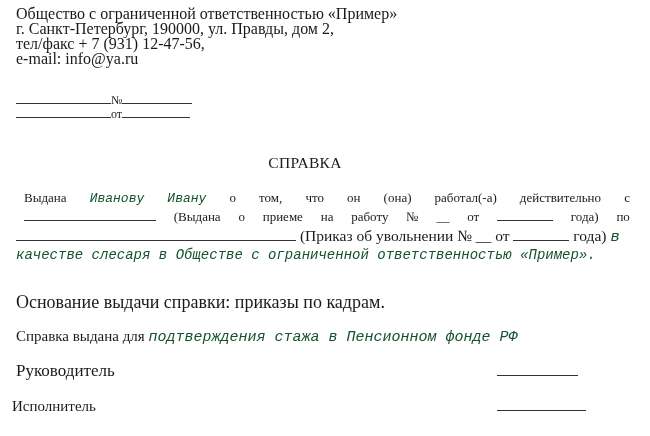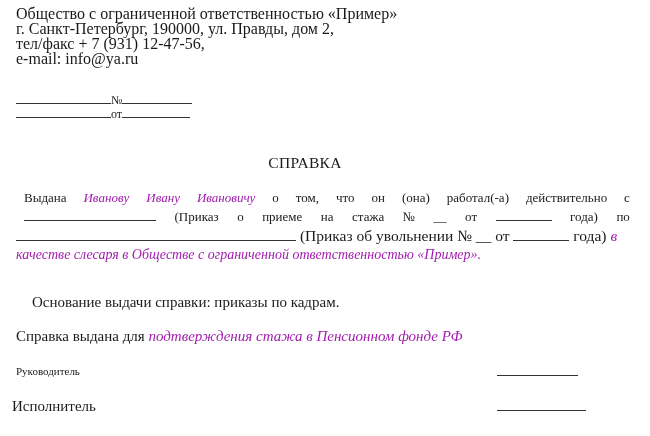--- a/index.html
+++ b/index.html
@@ -39,21 +39,22 @@
       text-align: center;
       top: 154px;
       letter-spacing: 0.3px;
     }
     .body-text {
       font-size: 15.5px;
       line-height: 20px;
     }
     .italic-blue {
       font-style: italic;
-      color: #a21caf;
+      color: #14532d;
+      font-family: Liberation Mono, monospace;
     }
     .justify-row {
       position: absolute;
       left: 24px;
       width: 606px;
       display: flex;
       justify-content: space-between;
       align-items: baseline;
       font-size: 13px;
       line-height: 20px;
@@ -84,60 +85,59 @@
 <div class="abs reg-line" style="top:107px;">
   <span class="uline" style="width:95px;"></span><span>от</span><span class="uline" style="width:68px;"></span>
 </div>
 
 <div class="abs title">СПРАВКА</div>
 
 <div class="justify-row" style="top:188px;">
   <span>Выдана</span>
   <span class="italic-blue">Иванову</span>
   <span class="italic-blue">Ивану</span>
-  <span class="italic-blue">Ивановичу</span>
   <span>о</span>
   <span>том,</span>
   <span>что</span>
   <span>он</span>
   <span>(она)</span>
   <span>работал(-а)</span>
   <span>действительно</span>
   <span>с</span>
 </div>
 
 <div class="justify-row" style="top:207px;">
   <span class="blank" style="width:132px;"></span>
-  <span>(Приказ</span>
+  <span>(Выдана</span>
   <span>о</span>
   <span>приеме</span>
   <span>на</span>
-  <span>стажа</span>
+  <span>работу</span>
   <span>№</span>
   <span>__</span>
   <span>от</span>
   <span class="blank" style="width:56px;"></span>
   <span>года)</span>
   <span>по</span>
 </div>
 
 <div class="abs body-text" style="top:226px; left:16px;">
   <span class="blank" style="width:280px;"></span>
   <span>(Приказ об увольнении № __ от</span>
   <span class="blank" style="width:56px;"></span>
   <span>года)</span>
   <span class="italic-blue">в</span>
 </div>
 
 <div class="abs body-text italic-blue" style="top:245px; left:16px; font-size:14px;">качестве слесаря в Обществе с ограниченной ответственностью «Пример».</div>
 
-<div class="abs body-text" style="top:292px; left:16px; font-size:15px;margin-left:16px;">Основание выдачи справки: приказы по кадрам.</div>
+<div class="abs body-text" style="top:292px; left:16px; font-size:18px;">Основание выдачи справки: приказы по кадрам.</div>
 
 <div class="abs body-text" style="top:326px; left:16px; font-size:15px;">
   <span>Справка выдана для</span>
   <span class="italic-blue">подтверждения стажа в Пенсионном фонде РФ</span>
 </div>
 
-<div class="abs body-text" style="top:361px; left:16px; font-size:11px;">Руководитель</div>
+<div class="abs body-text" style="top:361px; left:16px; font-size:17px;">Руководитель</div>
 <div class="sig-line" style="top:375px; left:497px; width:81px;"></div>
 
 <div class="abs body-text" style="top:396px; left:12px; font-size:15px;">Исполнитель</div>
 <div class="sig-line" style="top:410px; left:497px; width:89px;"></div>
 
 </body></html>

